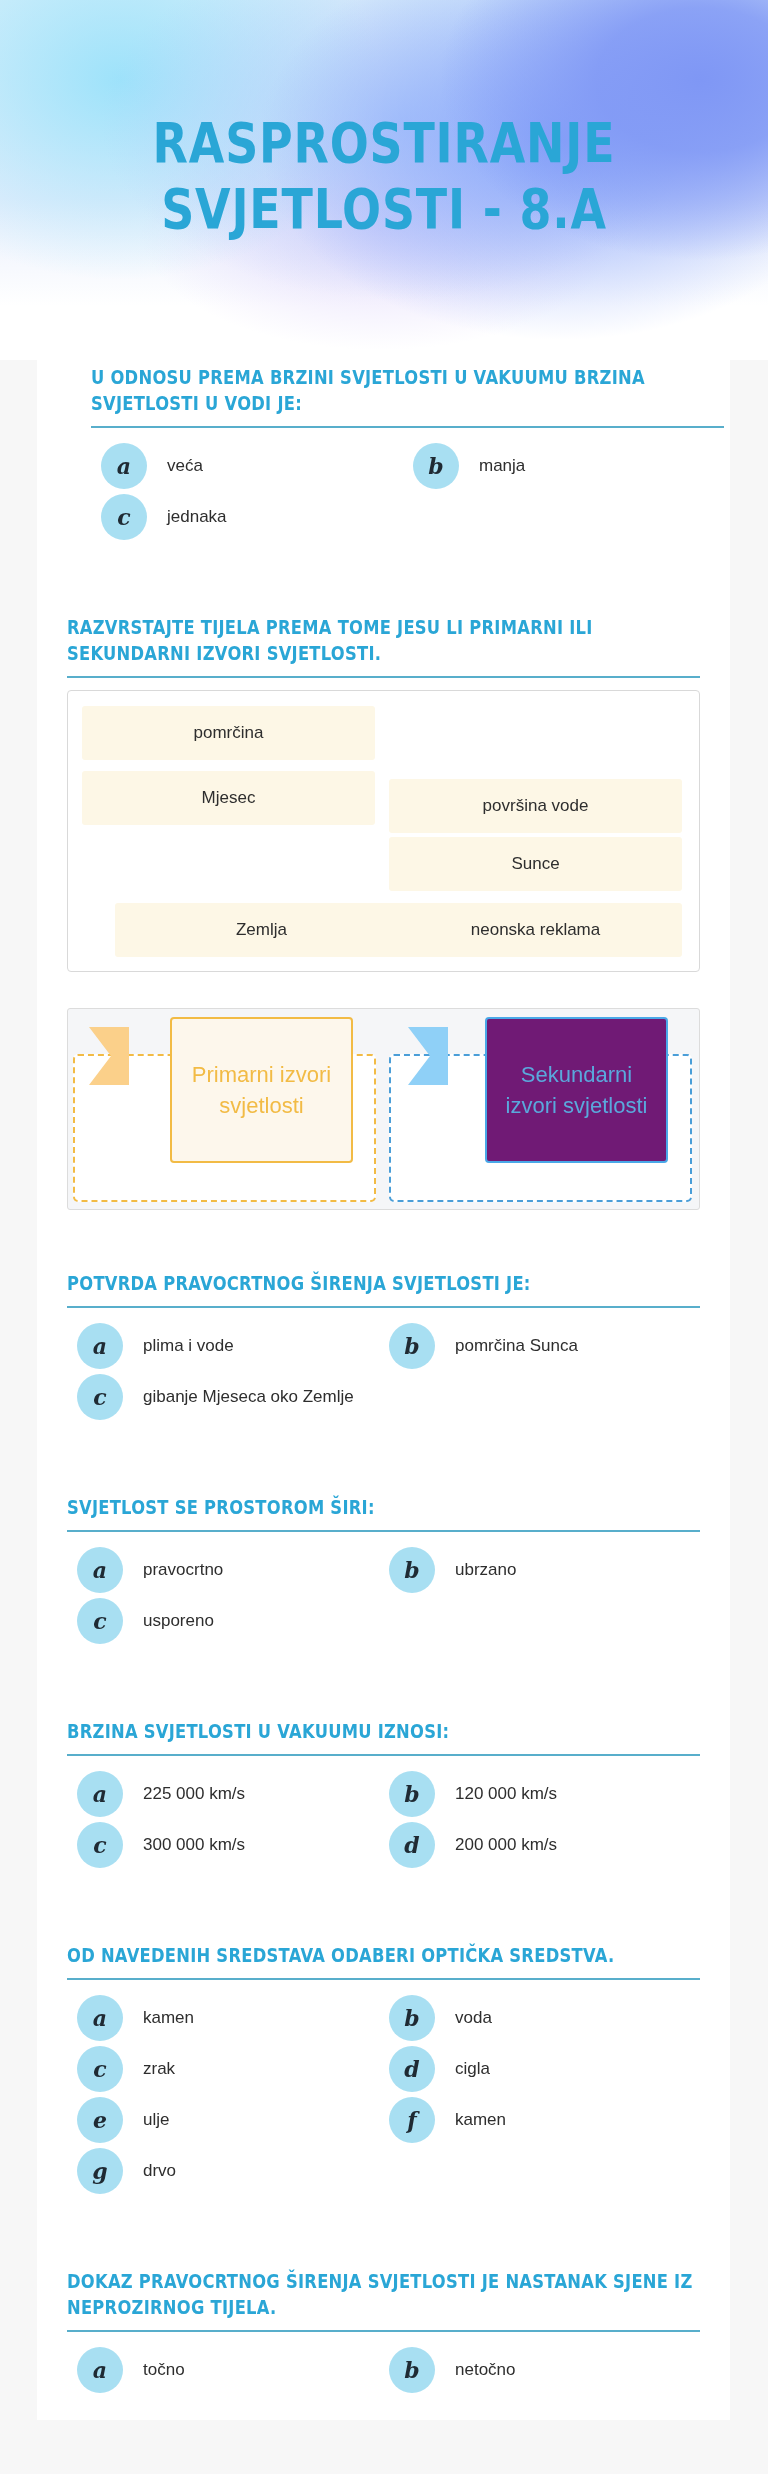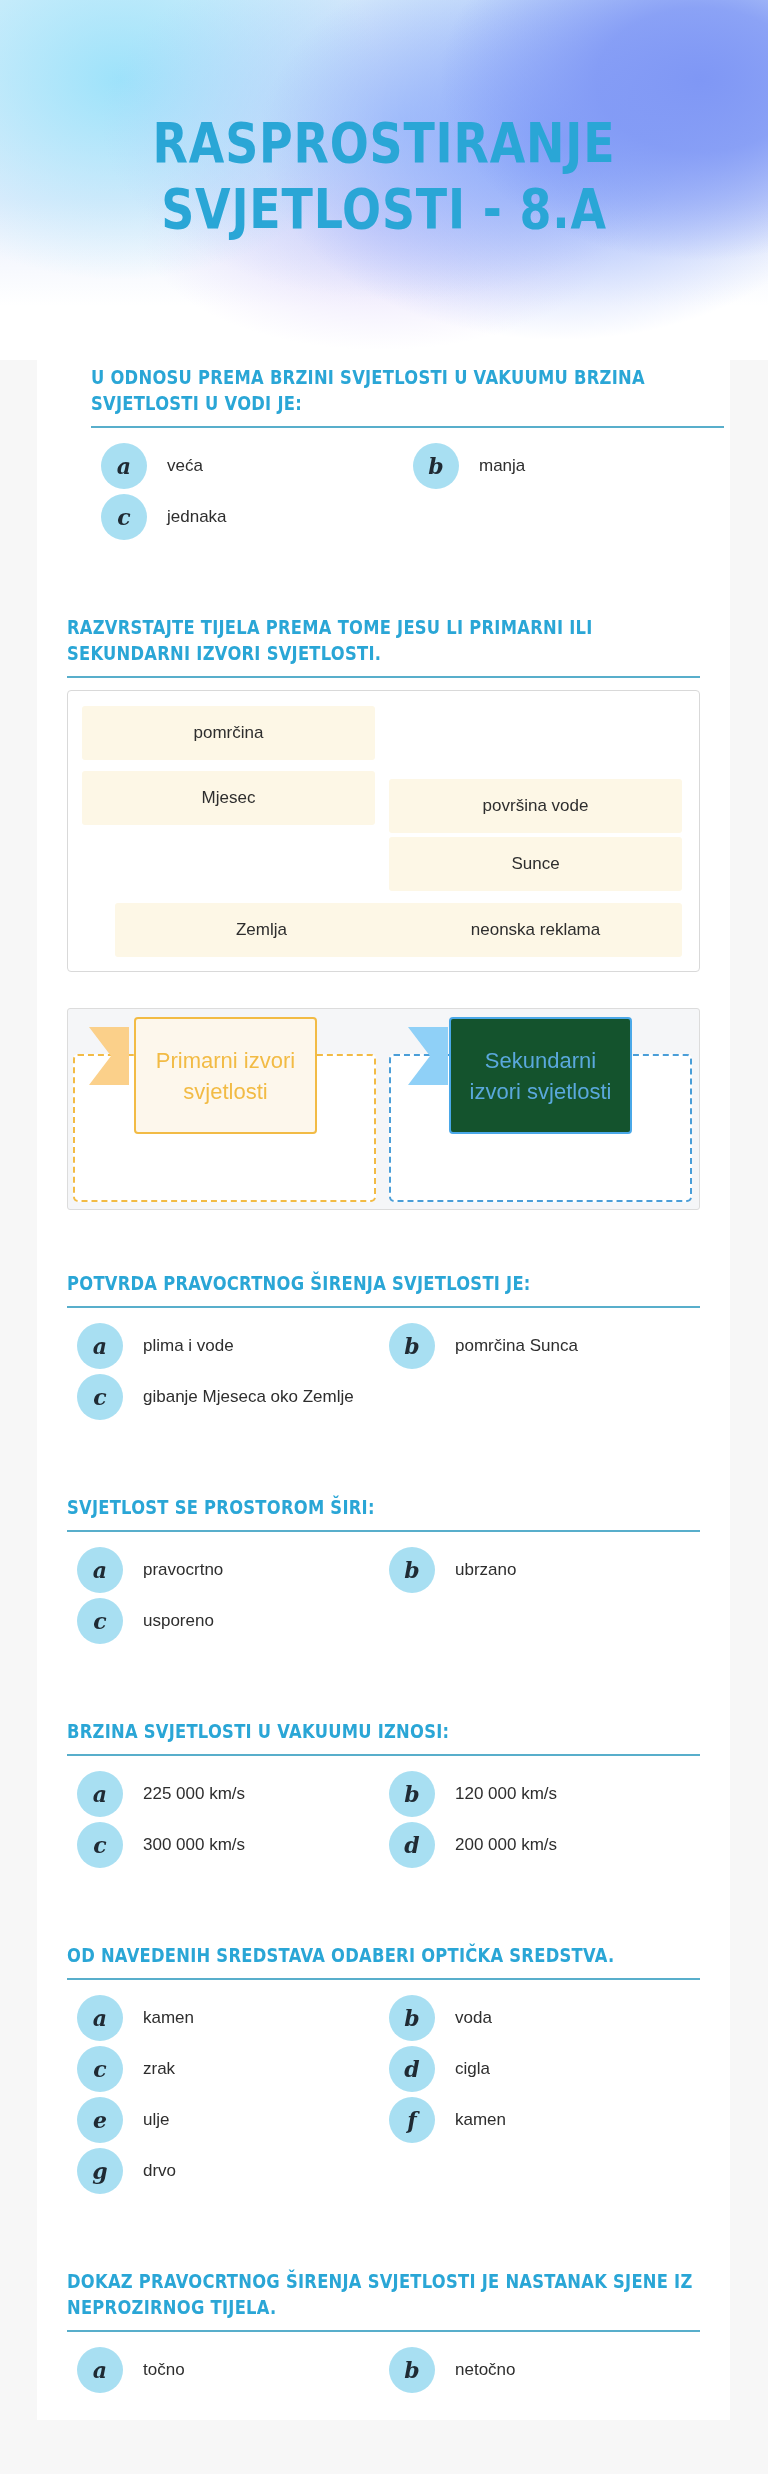--- a/index.html
+++ b/index.html
@@ -64,23 +64,23 @@
   .drop-area {
     position: absolute; left: 30px; width: 633px; height: 202px;
     background: #f5f6f8; border: 1px solid #dcdcdc; border-radius: 3px;
   }
   .bucket {
     position: absolute; top: 45px; width: 303px; height: 148px;
     border: 2px dashed; border-radius: 5px; background: #fff;
   }
   .ribbon { position: absolute; top: 18px; width: 126px; height: 58px; }
   .label-box {
-    position: absolute; top: 8px; width: 183px; height: 117px; border: 2px solid;
+    position: absolute; top: 8px; width: 183px; height: 146px; border: 2px solid;
     border-radius: 4px; display: flex; align-items: center; justify-content: center;
-    text-align: center; font-size: 22px; line-height: 31px; padding: 0 10px;
+    text-align: center; font-size: 22px; line-height: 31px; padding: 0 10px; margin-left: 36px;
   }
 </style>
 </head>
 <body>
 
 <div class="hero">
   <div class="hero-title">
     <div>Rasprostiranje</div>
     <div>svjetlosti - 8.A</div>
   </div>
@@ -126,21 +126,21 @@
       <polygon points="0,0 40,0 40,58 0,58 22,29" fill="#fbd08a"></polygon>
       <polygon points="86,0 126,0 104,29 126,58 86,58" fill="#fbd08a"></polygon>
     </svg>
     <div class="label-box" style="left:66px;border-color:#f2bb45;background:#fdf7ec;color:#f2bb45;">Primarni izvori svjetlosti</div>
 
     <div class="bucket" style="left:321px;border-color:#4a9ed8;"></div>
     <svg class="ribbon" style="left:340px;" viewBox="0 0 126 58">
       <polygon points="0,0 40,0 40,58 0,58 22,29" fill="#8fd0f7"></polygon>
       <polygon points="86,0 126,0 104,29 126,58 86,58" fill="#8fd0f7"></polygon>
     </svg>
-    <div class="label-box" style="left:381px;border-color:#4aa8e8;background:#14532d;color:#5aa8dc;">Sekundarni izvori svjetlosti</div>
+    <div class="label-box" style="left:381px;border-color:#4aa8e8;background:#701a75;color:#5aa8dc;">Sekundarni izvori svjetlosti</div>
   </div>
 
   <div class="q" style="top:910px;">
     <div class="q-title">Potvrda pravocrtnog širenja svjetlosti je:</div>
     <div class="q-rule"></div>
     <div class="opts" style="height:100px;">
       <div class="opt" style="left:0;top:0;">
         <div class="opt-badge">a</div>
         <div class="opt-text">plima i vode</div>
       </div>

